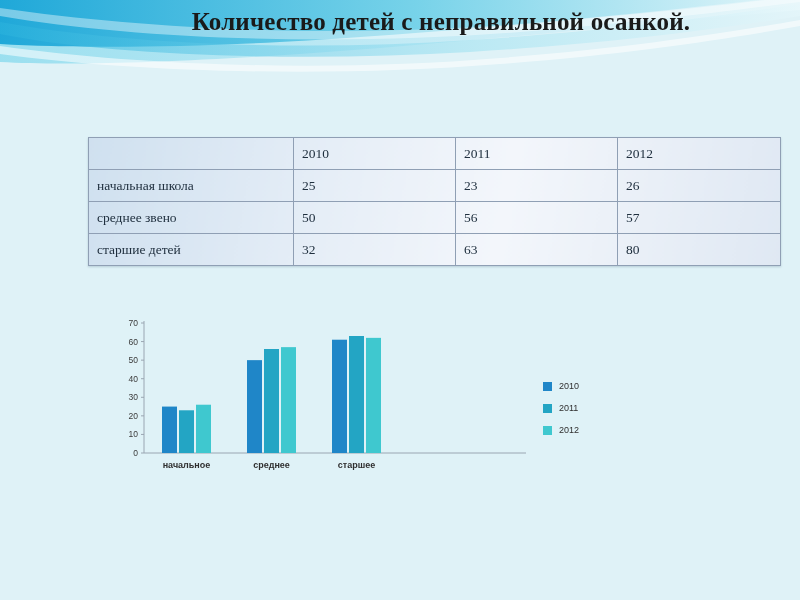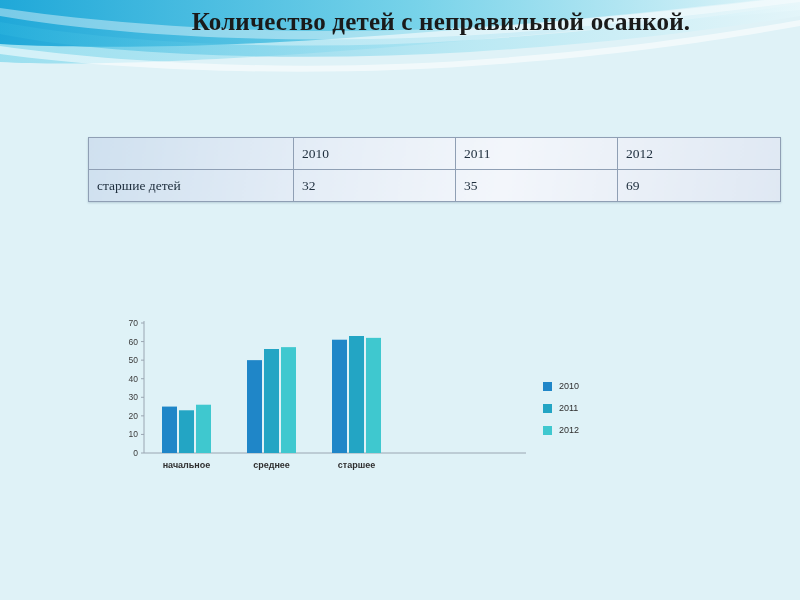--- a/index.html
+++ b/index.html
@@ -141,24 +141,36 @@
 <div class="table-wrap">
   <table class="data-table">
     <tbody>
       <tr>
         <td class="tbl-corner"></td>
         <td>2010</td>
         <td>2011</td>
         <td>2012</td>
       </tr>
       <tr>
+        <td>начальная школа</td>
+        <td>25</td>
+        <td>23</td>
+        <td>26</td>
+      </tr>
+      <tr>
+        <td>среднее звено</td>
+        <td>50</td>
+        <td>56</td>
+        <td>57</td>
+      </tr>
+      <tr>
         <td>старшие детей</td>
         <td>32</td>
-        <td>35</td>
-        <td>69</td>
+        <td>63</td>
+        <td>80</td>
       </tr>
     </tbody>
   </table>
 </div>
 
 <div class="chart-area">
   <svg class="chart-svg" id="chart-svg" width="520" height="185" viewBox="0 0 520 185" xmlns="http://www.w3.org/2000/svg">
       <line x1="48" y1="6" x2="48" y2="138" stroke="#9aa6b2" stroke-width="1"></line>
       <line x1="48" y1="138" x2="430" y2="138" stroke="#9aa6b2" stroke-width="1"></line>
       <line x1="45" y1="138" x2="48" y2="138" stroke="#9aa6b2" stroke-width="1"></line>

